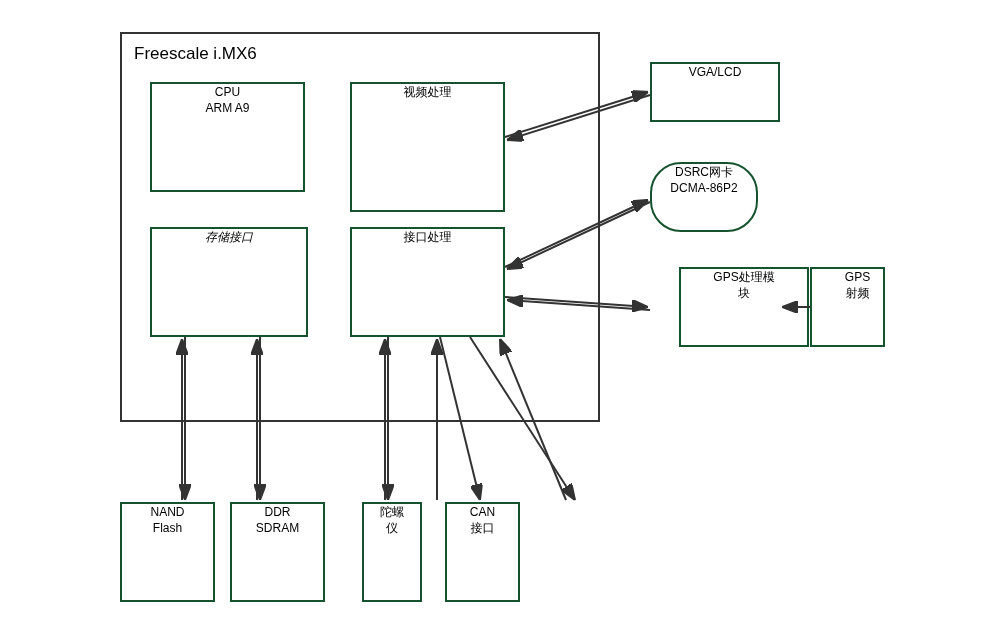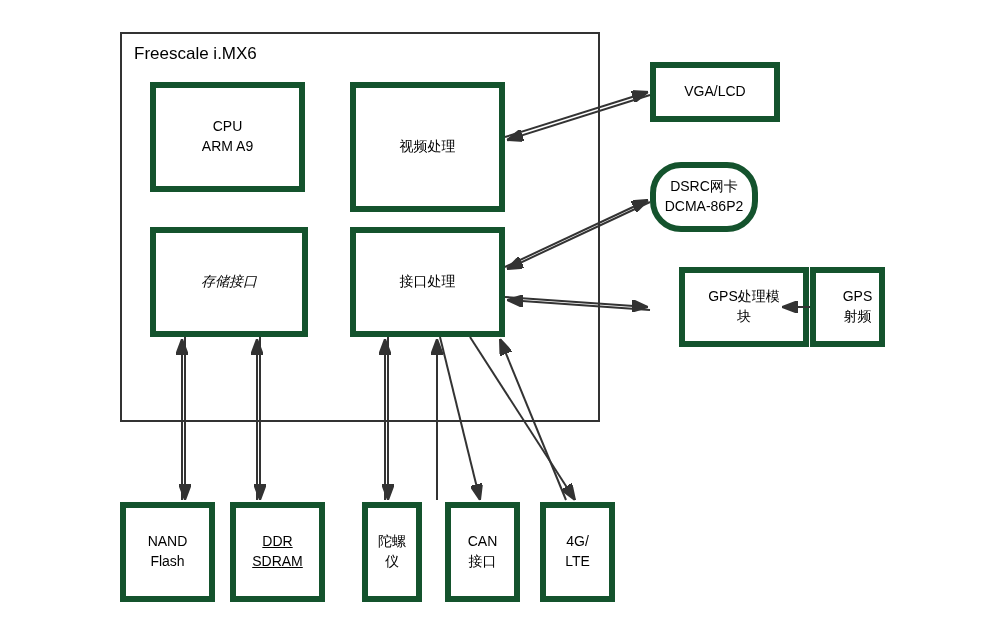--- a/index.html
+++ b/index.html
@@ -13,27 +13,27 @@
       align-items: center;
       justify-content: center;
     }
     .diagram {
       position: relative;
       width: 780px;
       height: 600px;
     }
     .box {
       position: absolute;
-      border: 6px solid #14532d;
+      border: 2px solid #14532d;
       background: #fff;
       display: flex;
-      align-items: center;
+      align-items: flex-start;
       justify-content: center;
       text-align: center;
-      font-size: 14px;
+      font-size: 12px;
       line-height: 1.4;
     }
     svg.arrows {
       position: absolute;
       top: 0; left: 0;
       width: 100%;
       height: 100%;
       pointer-events: none;
     }
     svg.arrows line, svg.arrows polyline, svg.arrows path {
@@ -90,38 +90,34 @@
     <span style="white-space:pre-line;">GPS
 射频</span>
   </div>
 
   <div class="box" style="left:10px; top:490px; width:95px; height:100px; white-space:pre-line;">
     <span style="white-space:pre-line;">NAND
 Flash</span>
   </div>
 
   <div class="box" style="left:120px; top:490px; width:95px; height:100px; white-space:pre-line;">
-    <span style="white-space:pre-line;text-decoration:underline;">DDR
+    <span style="white-space:pre-line;">DDR
 SDRAM</span>
   </div>
 
   <div class="box" style="left:252px; top:490px; width:60px; height:100px; white-space:pre-line;">
     <span style="white-space:pre-line;">陀螺
 仪</span>
   </div>
 
   <div class="box" style="left:335px; top:490px; width:75px; height:100px; white-space:pre-line;">
     <span style="white-space:pre-line;">CAN
 接口</span>
   </div>
 
-  <div class="box" style="left:430px; top:490px; width:75px; height:100px; white-space:pre-line;">
-    <span style="white-space:pre-line;">4G/
-LTE</span>
-  </div>
 
   <svg class="arrows">
     <defs>
       <marker id="arrowhead" markerWidth="8" markerHeight="6" refX="8" refY="3" orient="auto">
         <polygon points="0 0, 8 3, 0 6" fill="#333"></polygon>
       </marker>
       <marker id="arrowhead-left" markerWidth="8" markerHeight="6" refX="0" refY="3" orient="auto">
         <polygon points="8 0, 0 3, 8 6" fill="#333"></polygon>
       </marker>
       <marker id="arrowhead-up" markerWidth="6" markerHeight="8" refX="3" refY="0" orient="auto">

